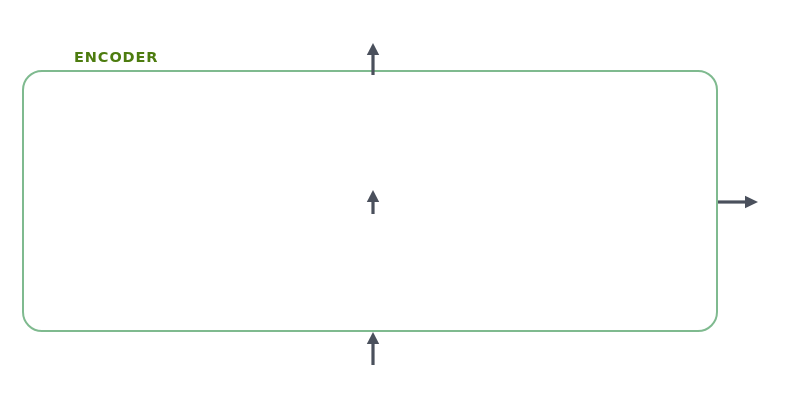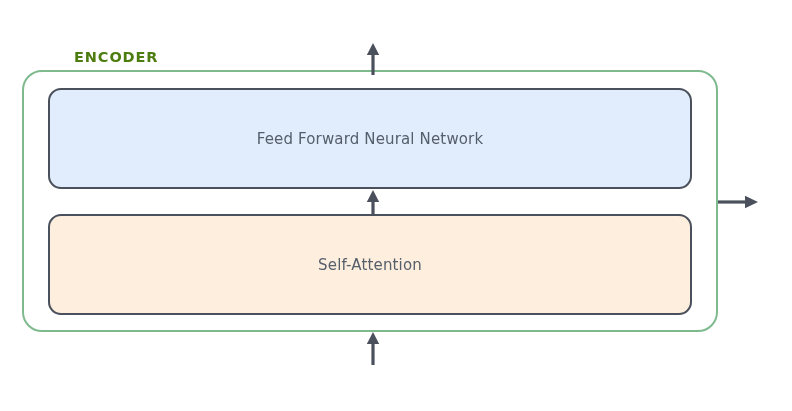--- a/index.html
+++ b/index.html
@@ -91,27 +91,21 @@
 </style>
 </head>
 <body>
 
 <div id="diagram">
 
   <div class="encoder-label">ENCODER</div>
 
   <div class="encoder-box"></div>
 
-  <div class="layer layer-ffn">
-    <span class="layer-title">Feed Forward Neural Network</span>
-  </div>
 
-  <div class="layer layer-attn">
-    <span class="layer-title">Self-Attention</span>
-  </div>
 
   <div class="arrow" style="left:363px; top:42px;">
     <svg width="20" height="34" viewBox="0 0 20 34">
       <line x1="10" y1="33" x2="10" y2="9" stroke="#4a505c" stroke-width="3.2"></line>
       <polygon points="10,1 16.2,13 3.8,13" fill="#4a505c"></polygon>
     </svg>
   </div>
 
   <div class="arrow" style="left:363px; top:189px;">
     <svg width="20" height="26" viewBox="0 0 20 26">

